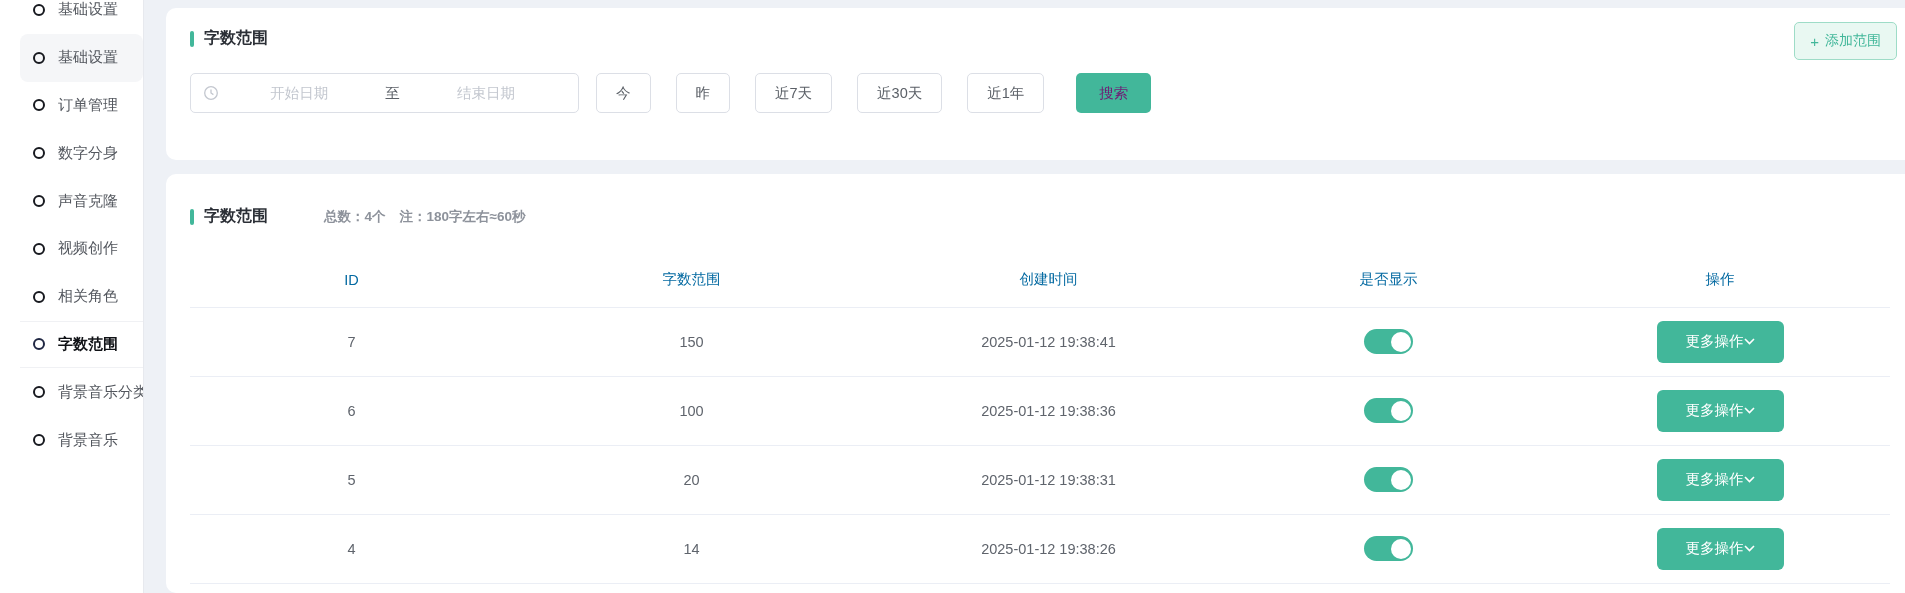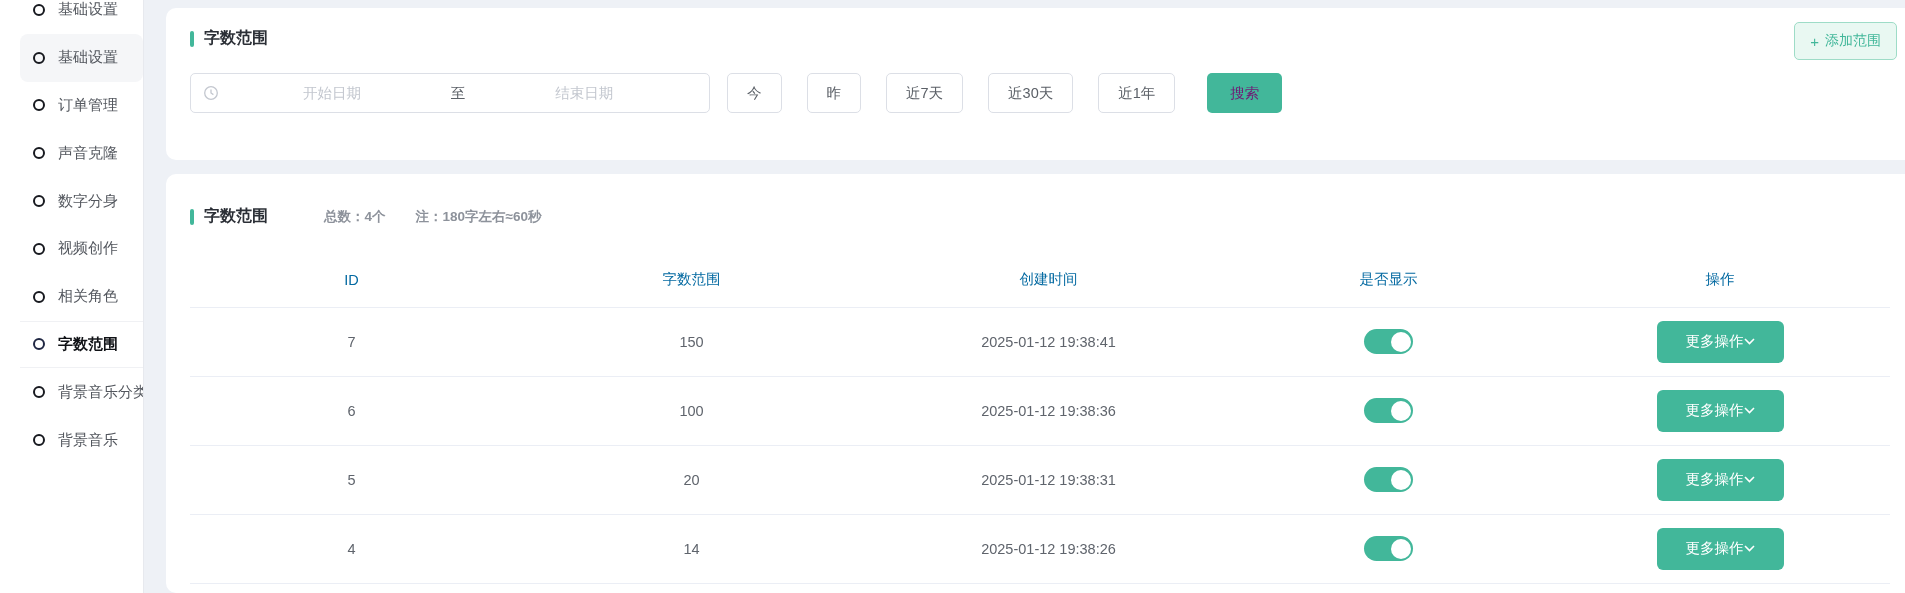--- a/index.html
+++ b/index.html
@@ -23,39 +23,39 @@
   .main { flex:1; min-width:0; padding:8px 0 0 22px; display:flex; flex-direction:column; gap:14px; }
   .card { background:#fff; border-radius:10px 0 0 10px; }
 
   .section-title { display:flex; align-items:center; }
   .title-bar { width:4px; height:16px; background:var(--accent); border-radius:2px; margin-right:10px; }
   .title-text { font-size:16px; font-weight:bold; color:#2b2f36; }
 
   
   .card1 { height:152px; padding:20px 0 0 24px; position:relative; }
   .filter-row { margin-top:24px; display:flex; align-items:center; }
-  .date-range { width:520px; height:40px; border:1px solid #dcdfe6; border-radius:5px;
+  .date-range { width:389px; height:40px; border:1px solid #dcdfe6; border-radius:5px;
                 display:flex; align-items:center; padding:0 12px; background:#fff; }
   .clock-icon { width:16px; height:16px; flex:none; display:flex; }
   .dr-ph { flex:1; text-align:center; color:#c3c7cf; font-size:14.5px; }
   .dr-sep { color:#5b6067; font-size:14.5px; padding:0 6px; }
   .quick-btn { height:40px; padding:0 19px; border:1px solid #dcdfe6; border-radius:5px; background:#fff;
                color:#5b6067; font-size:14.5px; margin-left:25px; cursor:pointer; white-space:nowrap; }
   .quick-btn:first-of-type { margin-left:17px; }
   .search-btn { height:40px; padding:0 23px; background:var(--accent); color:#701a75; border:none; border-radius:5px;
                 font-size:14.5px; margin-left:32px; cursor:pointer; }
   .add-btn { position:absolute; top:14px; right:8px; height:38px; padding:0 15px;
              background:#e9f8f2; border:1px solid #9edcc7; color:var(--accent); border-radius:5px;
              font-size:14px; display:flex; align-items:center; gap:6px; cursor:pointer; }
   .add-plus { font-size:15px; line-height:1; }
 
   
   .card2 { flex:1; padding:32px 15px 0 24px; }
   .head-row { display:flex; align-items:center; }
-  .total-note { margin-left:56px; font-size:13.5px; font-weight:bold; color:#8d929b; display:flex; gap:30px; white-space:nowrap; }
+  .total-note { margin-left:56px; font-size:13.5px; font-weight:bold; color:#8d929b; display:flex; gap:14px; white-space:nowrap; }
   table { width:100%; margin-top:26px; border-collapse:collapse; table-layout:fixed; }
   thead th { height:54px; font-weight:normal; color:#0369a1; font-size:14.5px; text-align:center;
              border-bottom:1px solid #ebeef5; }
   tbody td { height:69px; text-align:center; font-size:14.5px; color:#5f646c; border-bottom:1px solid #ebeef5; }
   .toggle { width:49px; height:25px; border-radius:13px; background:var(--accent); display:inline-block;
             position:relative; cursor:pointer; vertical-align:middle; }
   .toggle::after { content:""; position:absolute; right:2.5px; top:2.5px; width:20px; height:20px;
                    background:#fff; border-radius:50%; }
   .more-btn { min-width:127px; height:42px; background:var(--accent); color:#fff; border:none; border-radius:6px;
               font-size:14.5px; display:inline-flex; align-items:center; justify-content:center; cursor:pointer; }
@@ -76,25 +76,25 @@
         <div class="side-item hover">
         <span class="circle-icon"></span>
         <span class="side-label">基础设置</span>
       </div>
         <div class="side-item">
         <span class="circle-icon"></span>
         <span class="side-label">订单管理</span>
       </div>
         <div class="side-item">
         <span class="circle-icon"></span>
+        <span class="side-label">数字分身</span>
+      </div>
+        <div class="side-item">
+        <span class="circle-icon"></span>
         <span class="side-label">声音克隆</span>
-      </div>
-        <div class="side-item">
-        <span class="circle-icon"></span>
-        <span class="side-label">数字分身</span>
       </div>
         <div class="side-item">
         <span class="circle-icon"></span>
         <span class="side-label">视频创作</span>
       </div>
         <div class="side-item">
         <span class="circle-icon"></span>
         <span class="side-label">相关角色</span>
       </div>
         <div class="side-item active">

